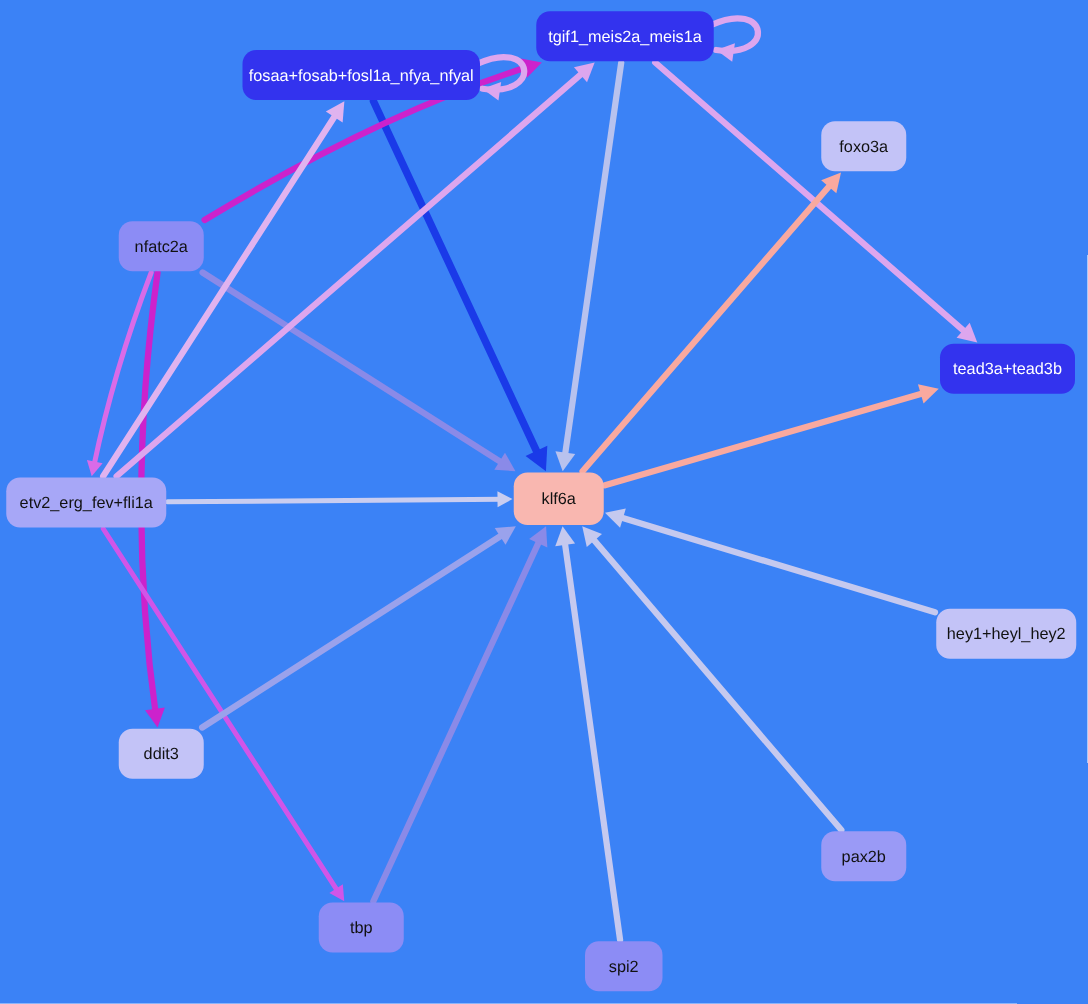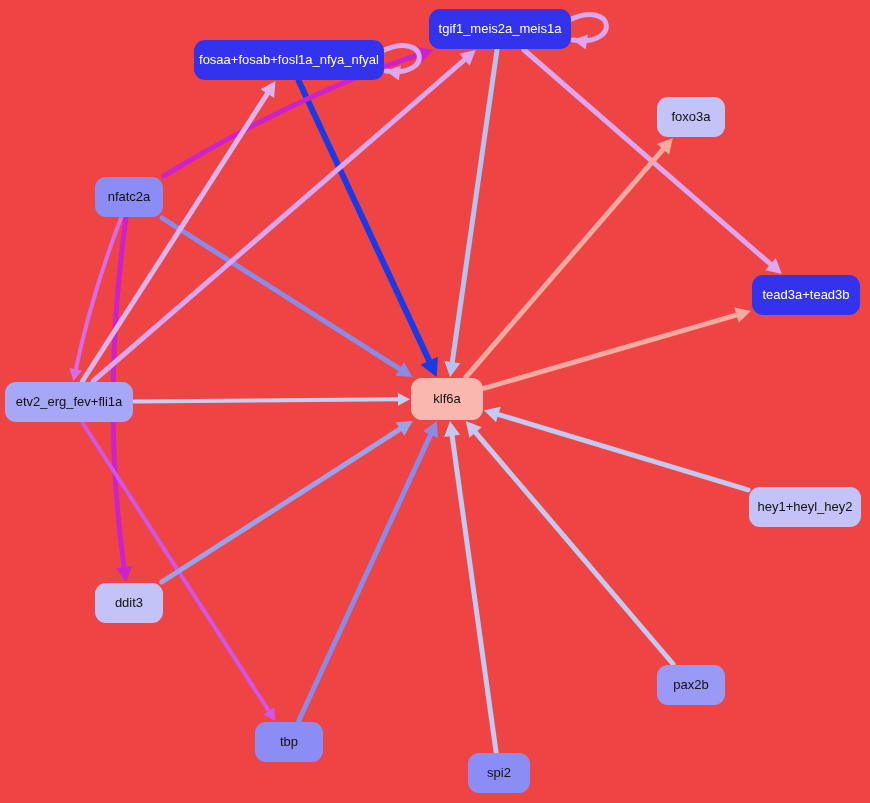--- a/index.html
+++ b/index.html
@@ -10,21 +10,21 @@
   body {
     width: 870px;
     height: 803px;
     font-family: "Liberation Sans", sans-serif;
     overflow: hidden;
   }
   #graph-root {
     position: relative;
     width: 870px;
     height: 803px;
-    background: #ef4444;
+    background: #3b82f6;
   }
   svg#network-svg {
     position: absolute;
     top: 0; left: 0;
     width: 870px;
     height: 803px;
     display: block;
   }
   .node-rect {
     stroke: none;

